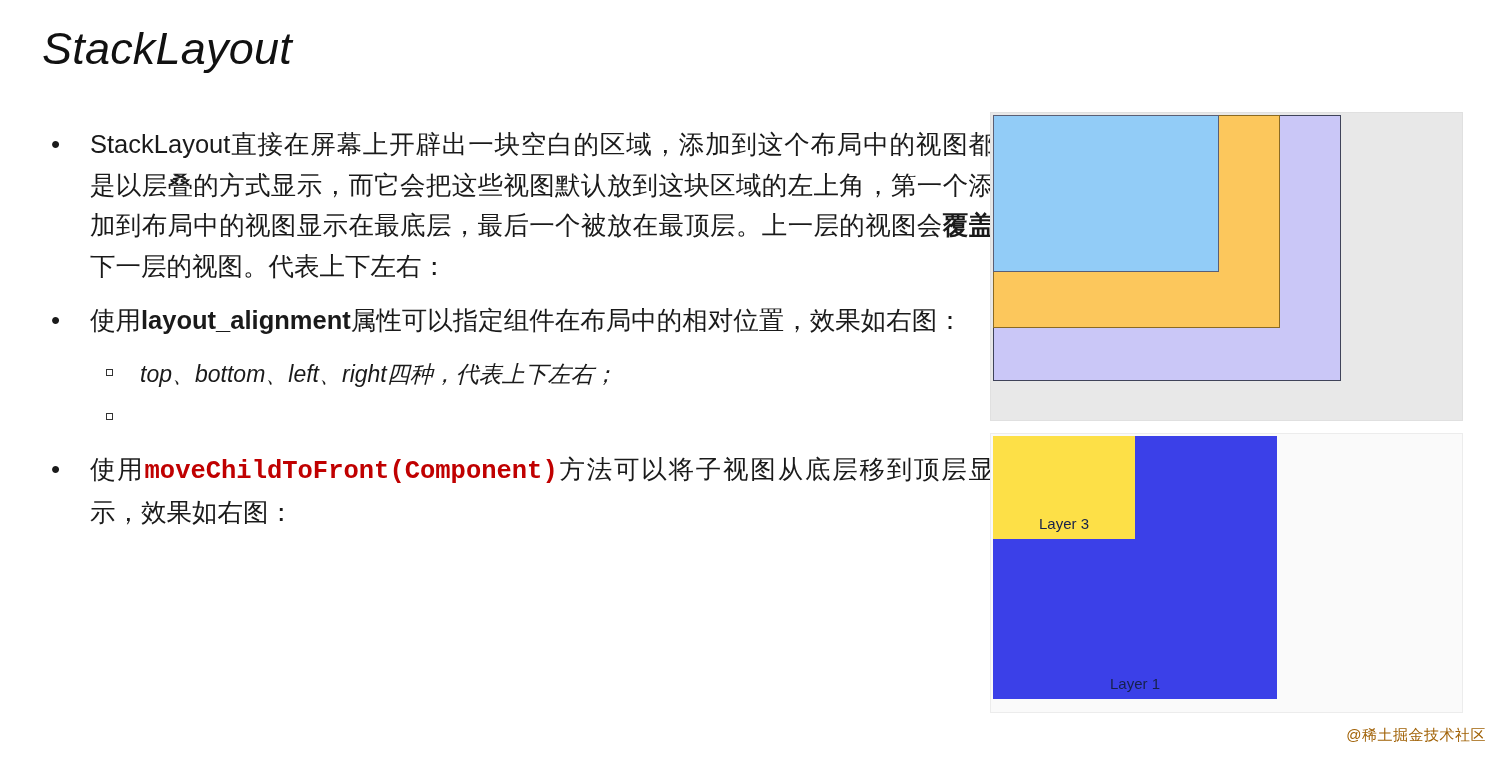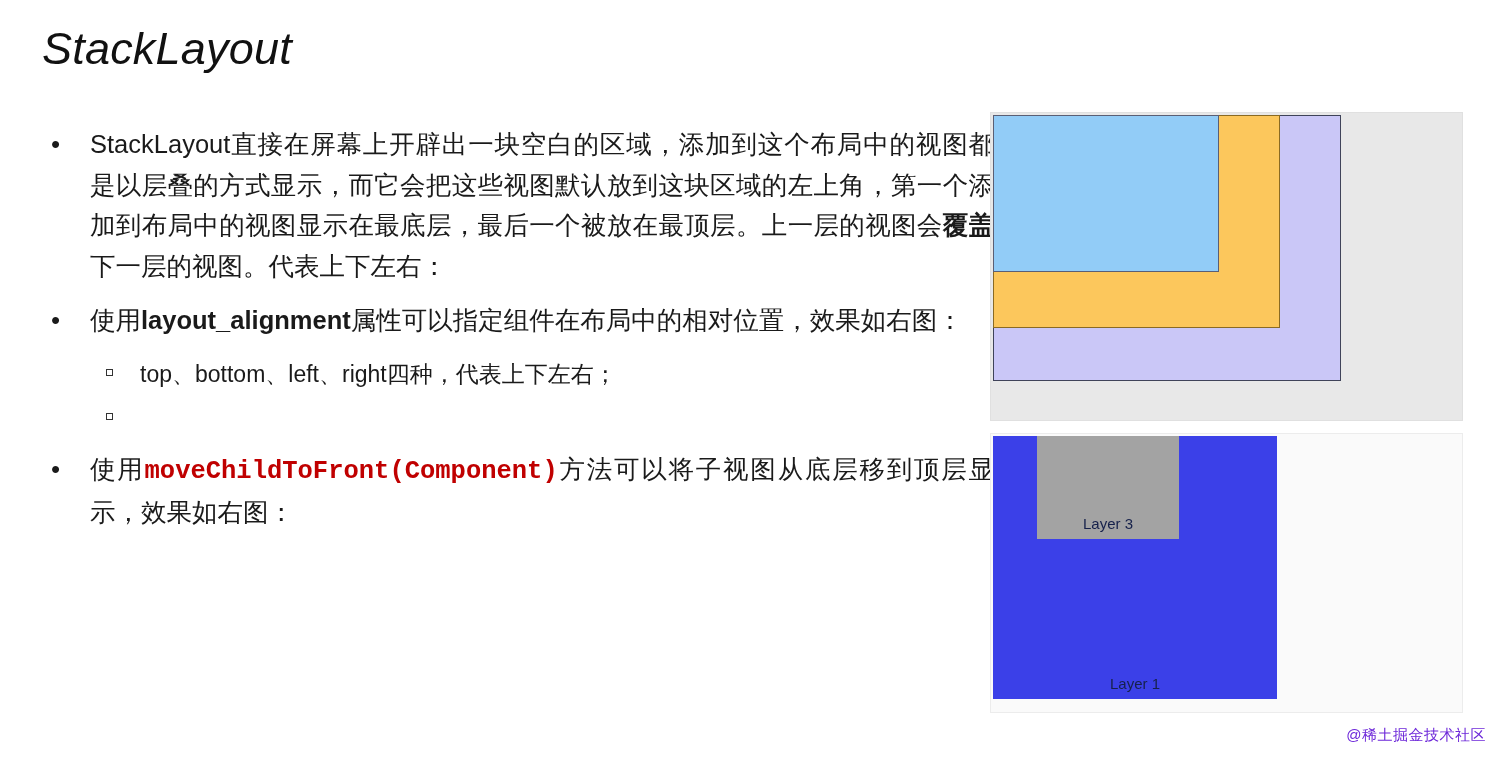--- a/index.html
+++ b/index.html
@@ -57,20 +57,21 @@
   }
   .bullet .btext b{ font-weight:700; }
   .bullet .btext .code-red{ font-weight:700; }
 
   
   .sublist{ margin:2px 0 6px 0; }
   .subbullet{
     display:flex;
     align-items:flex-end;
     margin-bottom:6px;
+    font-style:italic;
   }
   .subbullet .smarker{
     flex:0 0 auto;
     width:34px;
     padding-left:64px;
     box-sizing:content-box;
     line-height:38px;
   }
   .sq{
     display:inline-block;
@@ -124,21 +125,21 @@
     color:#16214b;
     padding-bottom:8px;
     line-height:1;
     white-space:nowrap;
   }
 
   .watermark{
     position:absolute;
     right:26px; bottom:18px;
     font-size:15px;
-    color:#6d28d9;
+    color:#a16207;
     letter-spacing:.5px;
     white-space:nowrap;
   }
 </style>
 </head>
 <body>
 
 <div class="slide-title">StackLayout</div>
 
 <div class="body-col">
@@ -179,18 +180,18 @@
 <div class="fig" id="fig-top">
   <div class="stack-rect" id="top-rect-0" style="width: 348px; height: 266px; background: rgb(202, 199, 247); border-color: rgb(63, 67, 89); z-index: 1;"></div>
   <div class="stack-rect" id="top-rect-1" style="width: 287px; height: 213px; background: rgb(252, 199, 92); border-color: rgb(138, 106, 35); z-index: 2;"></div>
   <div class="stack-rect" id="top-rect-2" style="width: 226px; height: 157px; background: rgb(146, 204, 247); border-color: rgb(90, 95, 117); z-index: 3;"></div>
 </div>
 
 <div class="fig" id="fig-bottom">
   <div class="layer-rect" id="bot-rect-0" style="width: 284px; height: 263px; background: rgb(59, 64, 232); z-index: 1;">
     <span class="layer-label">Layer 1</span>
   </div>
-  <div class="layer-rect" id="bot-rect-2" style="width: 142px; height: 103px; background: #a3a3a3; z-index: 3; margin-left: 44px;">
+  <div class="layer-rect" id="bot-rect-2" style="width: 142px; height: 103px; background: #fde047; z-index: 3;">
     <span class="layer-label">Layer 3</span>
   </div>
 </div>
 
 <div class="watermark">@稀土掘金技术社区</div>
 
 </body></html>

